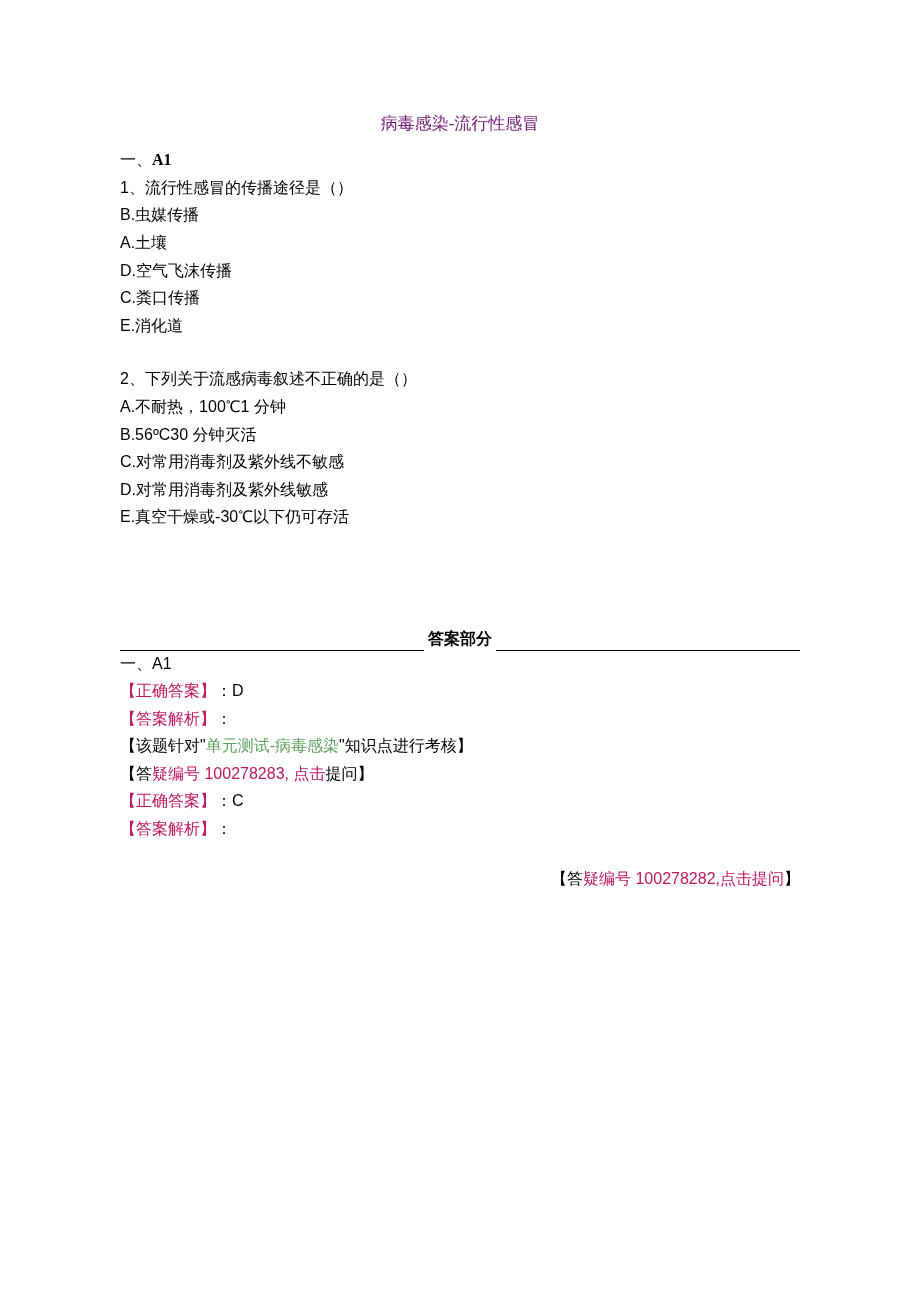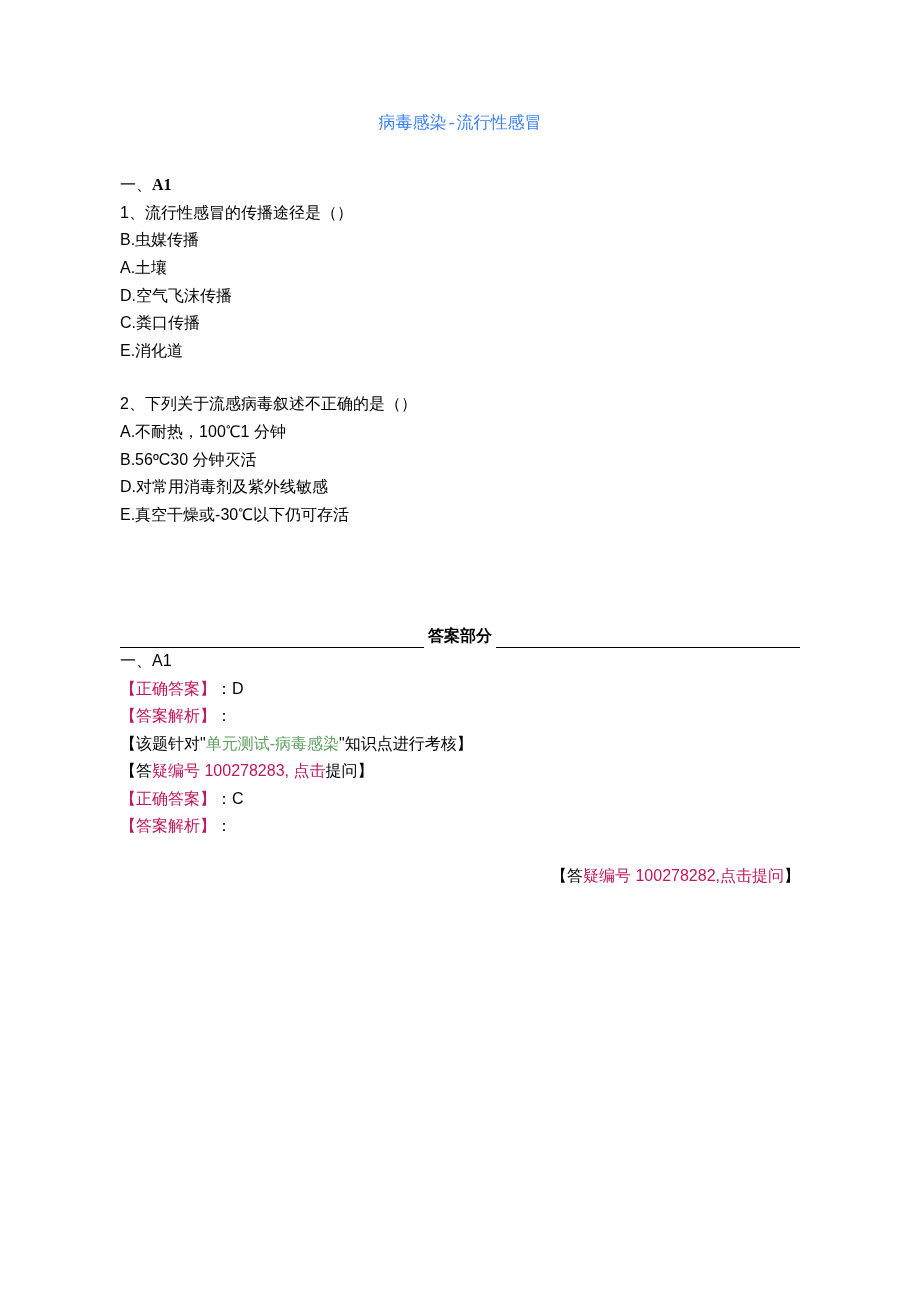--- a/index.html
+++ b/index.html
@@ -12,24 +12,24 @@
       font-family: "SimSun", "宋体", serif;
       font-size: 16px;
       color: #000000;
       width: 920px;
       min-height: 1301px;
       padding: 110px 120px 0 120px;
       line-height: 1.6;
     }
     .title {
       text-align: center;
-      color: #3b82f6;
-      font-family: Liberation Mono, monospace;
+      color: #701a75;
+      font-family: Liberation Serif, serif;
       font-size: 17px;
-      margin-bottom: 35px;
+      margin-bottom: 10px;
     }
     .section-heading {
       font-family: "SimSun", "宋体", serif;
       margin-bottom: 2px;
     }
     .section-heading .bold {
       font-weight: bold;
     }
     .question-block {
       margin-bottom: 28px;
@@ -95,20 +95,21 @@
   <div class="option">A.土壤</div>
   <div class="option">D.空气飞沫传播</div>
   <div class="option">C.粪口传播</div>
   <div class="option">E.消化道</div>
 </div>
 
 <div class="question-block">
   <div class="question-text">2、下列关于流感病毒叙述不正确的是（）</div>
   <div class="option">A.不耐热，100℃1 分钟</div>
   <div class="option">B.56ºC30 分钟灭活</div>
+  <div class="option">C.对常用消毒剂及紫外线不敏感</div>
   <div class="option">D.对常用消毒剂及紫外线敏感</div>
   <div class="option">E.真空干燥或-30℃以下仍可存活</div>
 </div>
 
 <div class="answer-divider-wrap">
   <span class="answer-divider-label">答案部分</span>
   <div class="answer-divider-line"></div>
 </div>
 
 <div class="answer-section">

